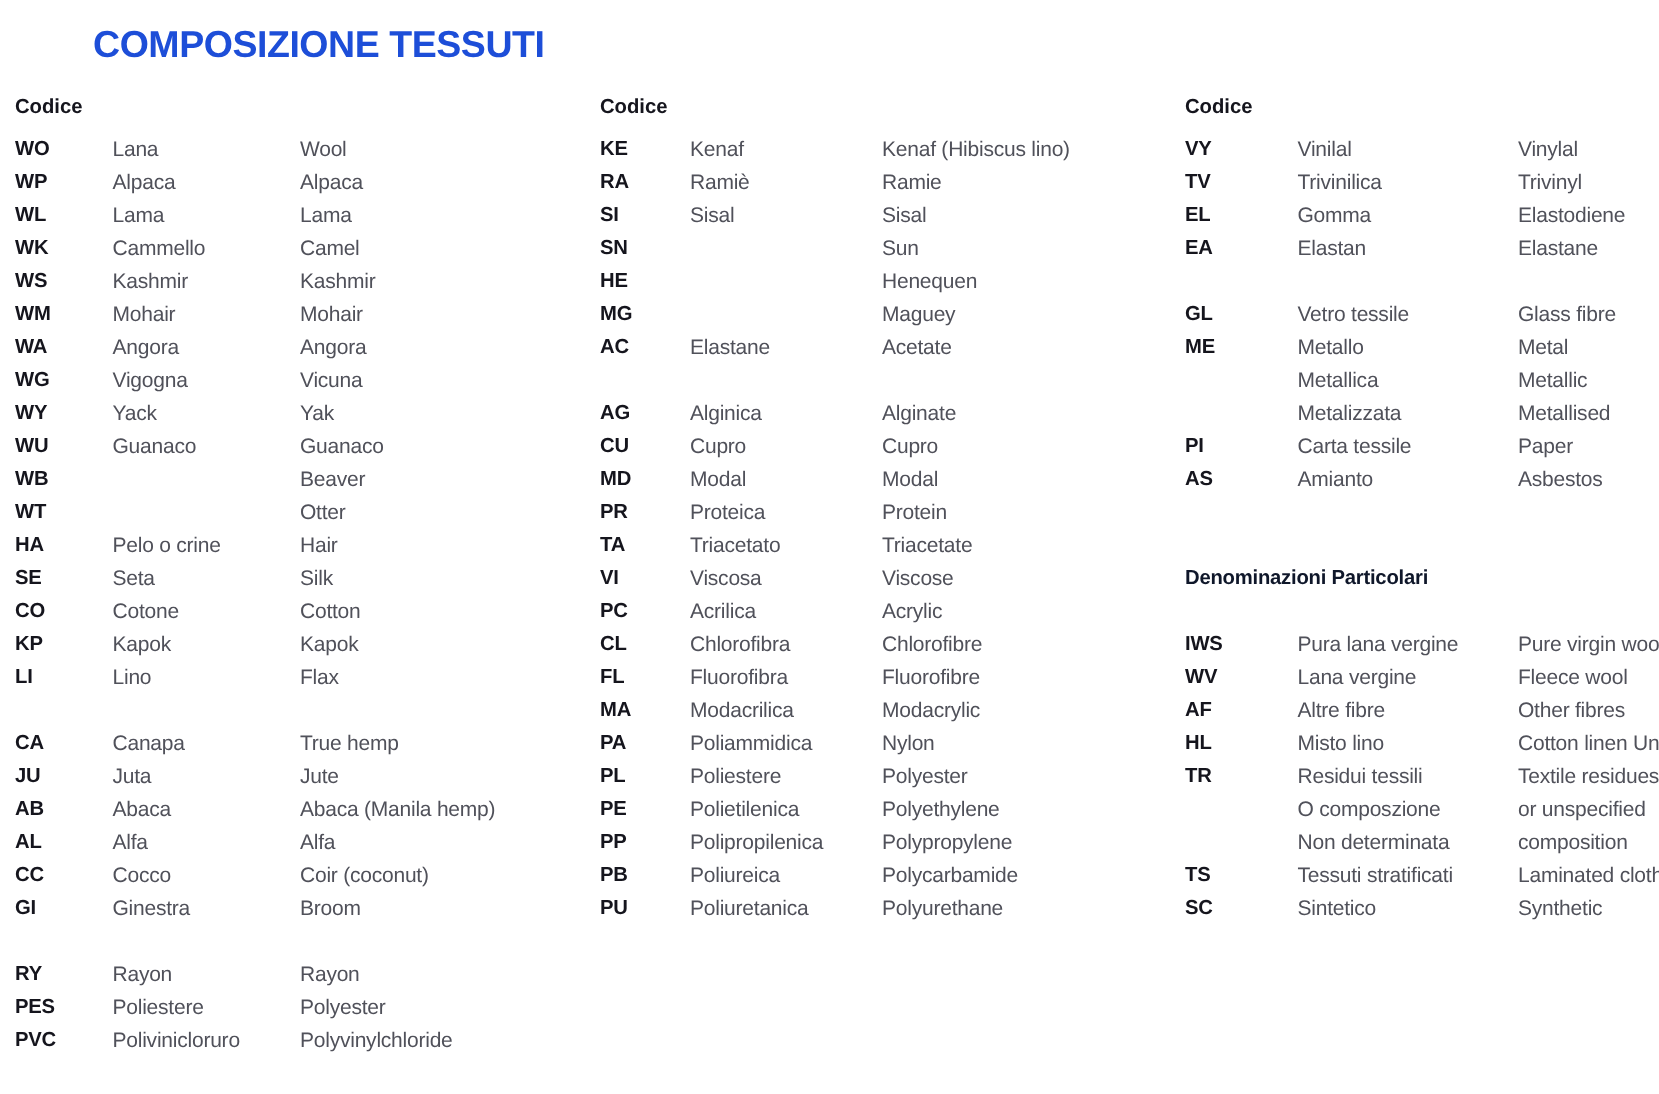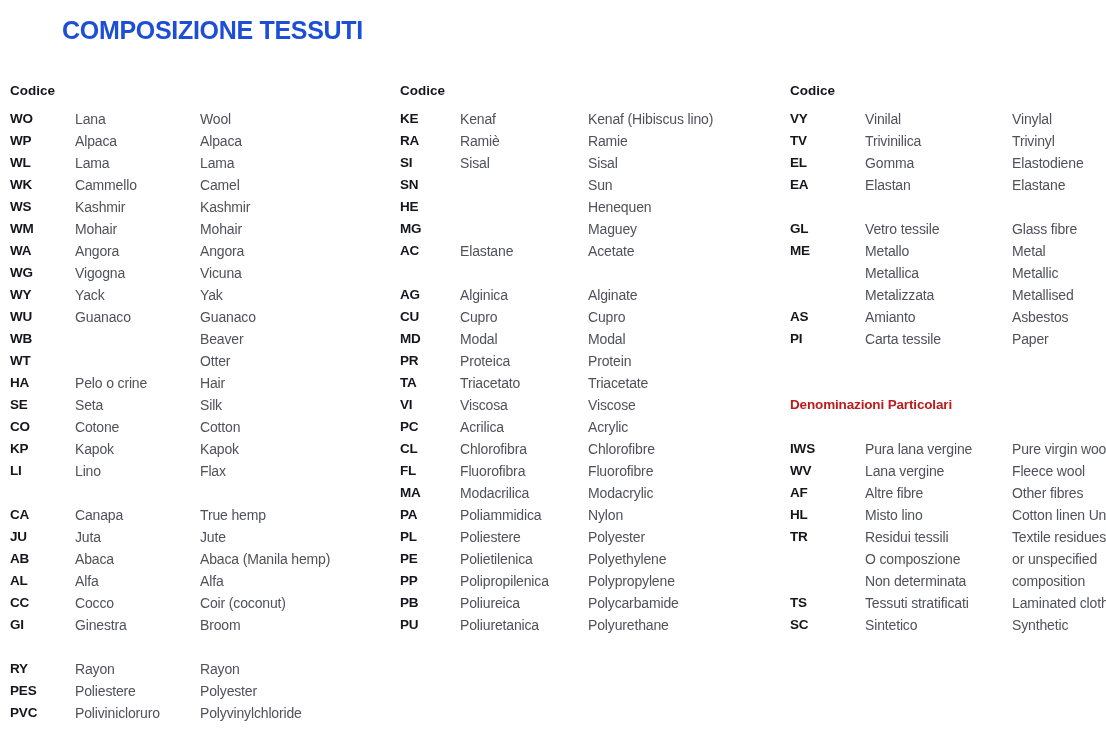--- a/index.html
+++ b/index.html
@@ -12,21 +12,21 @@
   }
   .page-title {
     position: absolute;
     left: 62px; top: 16px;
     font-size: 25px;
     font-weight: 800;
     letter-spacing: -0.3px;
     color: #1d4ed8;
     white-space: nowrap;
   }
-  .col { position: absolute; top: 80px; }
+  .col { position: absolute; top: 60px; }
   .col-1 { left: 10px;  width: 385px; }
   .col-2 { left: 400px; width: 385px; }
   .col-3 { left: 790px; width: 312px; }
   .col-header {
     height: 22px; line-height: 22px;
     font-size: 13.5px; font-weight: 700;
     color: #15151d;
   }
   .rows { margin-top: 6px; }
   .row {
@@ -42,21 +42,21 @@
   .col-3 .row { grid-template-columns: 55px 127px 1fr; gap: 20px; }
   .row .code {
     font-weight: 700;
     font-size: 13.5px;
     color: #15151d;
   }
   .row.section {
     display: block;
     font-weight: 700;
     font-size: 13.5px;
-    color: #b91c1c;
+    color: #0f172a;
   }
   .row.blank { display: block; }
 </style>
 </head>
 <body>
 
 <div class="page-title">COMPOSIZIONE TESSUTI</div>
 
 <div class="col col-1">
   <div class="col-header">Codice</div>
@@ -356,28 +356,28 @@
         <span class="code"></span>
         <span class="it">Metallica</span>
         <span class="en">Metallic</span>
       </div>
       <div class="row">
         <span class="code"></span>
         <span class="it">Metalizzata</span>
         <span class="en">Metallised</span>
       </div>
       <div class="row">
+        <span class="code">PI</span>
+        <span class="it">Carta tessile</span>
+        <span class="en">Paper</span>
+      </div>
+      <div class="row">
         <span class="code">AS</span>
         <span class="it">Amianto</span>
         <span class="en">Asbestos</span>
-      </div>
-      <div class="row">
-        <span class="code">PI</span>
-        <span class="it">Carta tessile</span>
-        <span class="en">Paper</span>
       </div>
       <div class="row blank"></div>
       <div class="row blank"></div>
       <div class="row section">Denominazioni Particolari</div>
       <div class="row blank"></div>
       <div class="row">
         <span class="code">IWS</span>
         <span class="it">Pura lana vergine</span>
         <span class="en">Pure virgin wool</span>
       </div>

